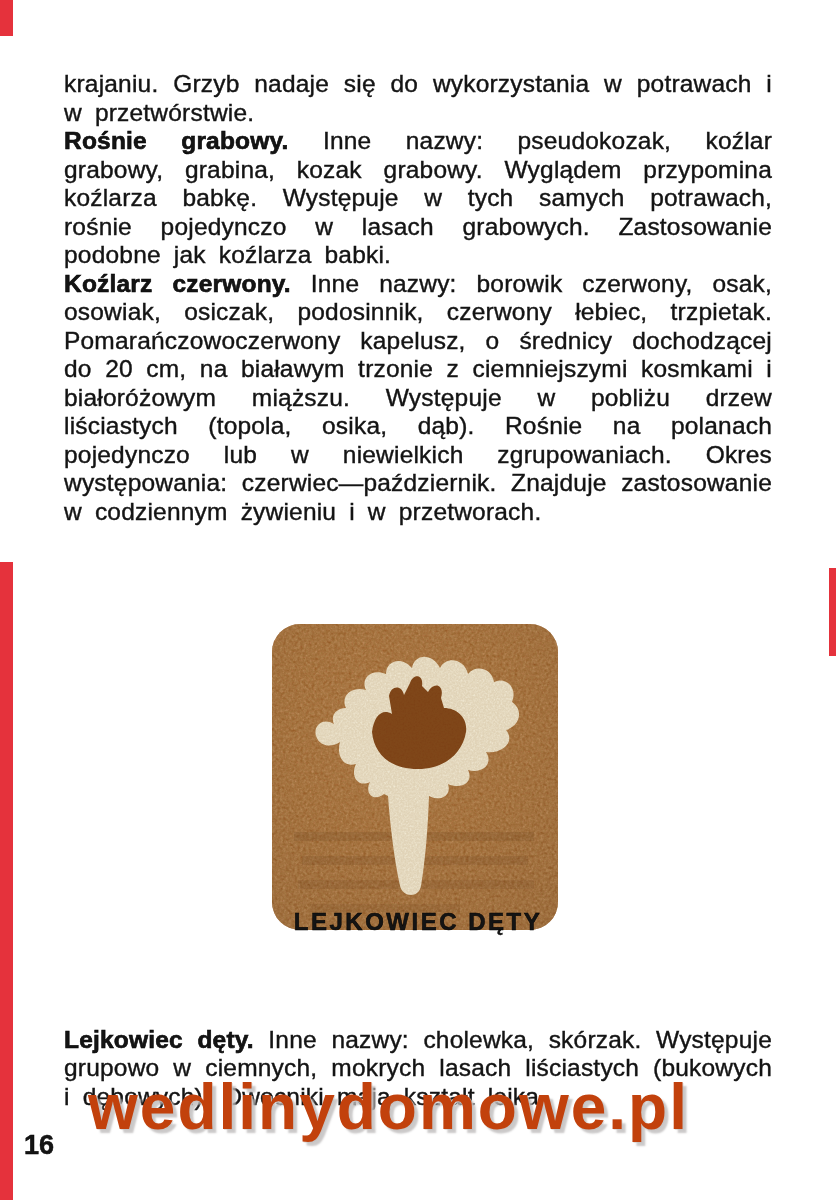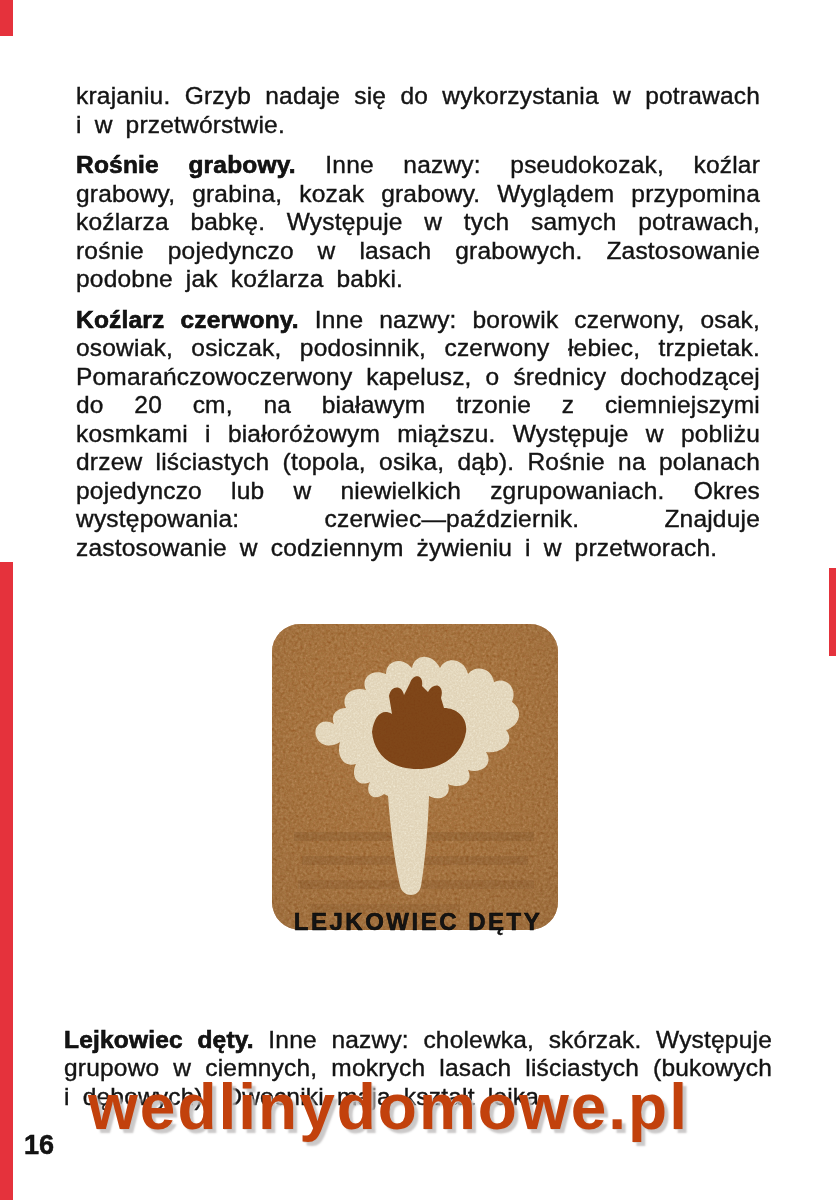--- a/index.html
+++ b/index.html
@@ -15,21 +15,21 @@
     position:absolute;
     left:64px;top:70px;width:708px;
     font-size:24.5px;
     line-height:28.5px;
     text-align:justify;
     text-align-last:left;
     word-spacing:6px;
     letter-spacing:0.2px;
     -webkit-text-stroke:0.4px #141414;
   }
-  .textblock p{margin:12px;padding:0;}
+  .textblock p{margin:0;padding:0;}
   .lead{font-weight:bold;-webkit-text-stroke:0.6px #000;}
   .illu{
     position:absolute;left:272px;top:624px;width:286px;height:306px;
   }
   .caption{
     position:absolute;left:0;top:908px;width:836px;
     text-align:center;font-weight:bold;font-size:24px;
     letter-spacing:2.5px;
     -webkit-text-stroke:0.5px #000;
   }

